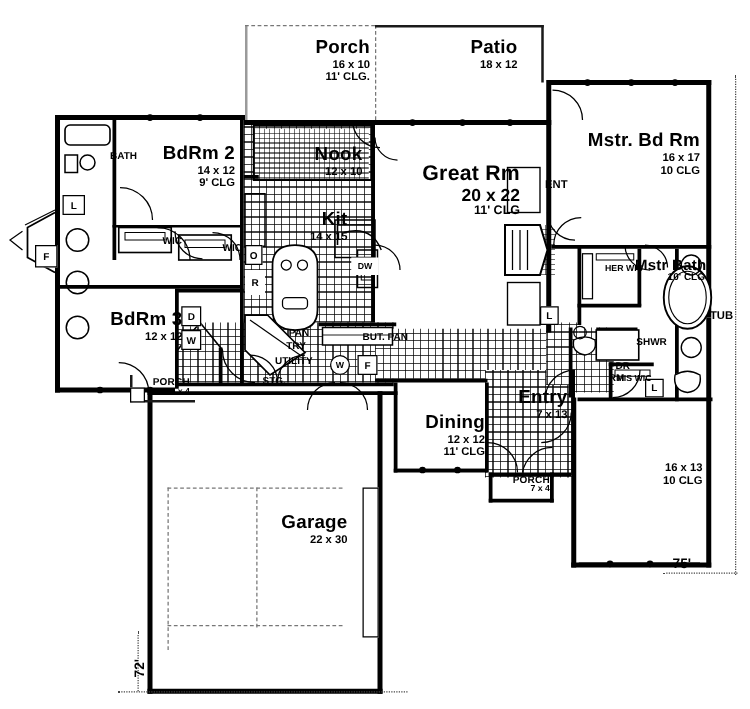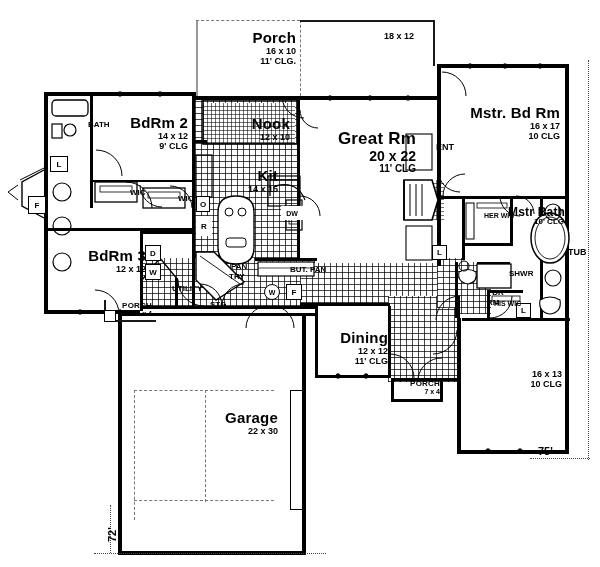--- a/index.html
+++ b/index.html
@@ -283,21 +283,21 @@
   <div class="boxlbl" style="left:145px;top:245px;width:16px;height:16px;">D</div>
   <div class="boxlbl" style="left:145px;top:264px;width:16px;height:16px;">W</div>
   <div class="circlbl" style="left:264px;top:284px;width:16px;height:16px;">W</div>
   <div class="boxlbl" style="left:286px;top:284px;width:16px;height:16px;">F</div>
   <div class="boxlbl" style="left:432px;top:245px;width:15px;height:15px;">L</div>
   <div class="boxlbl" style="left:516px;top:303px;width:15px;height:15px;">L</div>
 
   <div class="tag" style="left:60px;top:120px;">BATH</div>
   <div class="tag" style="left:102px;top:188px;">WIC</div>
   <div class="tag" style="left:150px;top:194px;">WIC</div>
-  <div class="tag" style="left:144px;top:284px;font-size:8px;">UTILITY</div>
+  <div class="tag" style="left:144px;top:284px;font-size:8px;padding-left:48px;">UTILITY</div>
   <div class="tag" style="left:182px;top:300px;">STG.</div>
   <div class="tag" style="left:203px;top:262px;">PAN</div>
   <div class="tag" style="left:201px;top:272px;">TRY</div>
   <div class="tag" style="left:262px;top:265px;">BUT. PAN</div>
   <div class="tag" style="left:408px;top:142px;font-size:9px;">ENT</div>
   <div class="tag2" style="left:484px;top:212px;">
     <span>HER WIC</span>
   </div>
   <div class="tag2" style="left:494px;top:300px;">
     <span>HIS WIC</span>
@@ -307,20 +307,21 @@
   <div class="tag" style="left:459px;top:298px;">RM</div>
   <div class="tag" style="left:540px;top:247px;font-size:9px;">TUB</div>
 
   <div class="room r-mid" style="left:200px;top:30px;width:96px;">
     <div class="nm">Porch</div>
     <div class="dim">16 x 10</div>
     <div class="clg">11' CLG.</div>
   </div>
 
   <div class="room r-mid" style="left:318px;top:30px;width:96px;">
+    <div class="nm">Patio</div>
     <div class="dim">18 x 12</div>
   </div>
 
   <div class="room r-mid" style="left:96px;top:115px;width:92px;">
     <div class="nm">BdRm 2</div>
     <div class="dim">14 x 12</div>
     <div class="clg">9' CLG</div>
   </div>
 
   <div class="room r-mid" style="left:50px;top:248px;width:96px;">
@@ -354,20 +355,24 @@
     <div class="nm" style="font-size:12px;">Mstr Bath</div>
     <div class="clg">10' CLG</div>
   </div>
 
   <div class="room r-mid" style="left:318px;top:330px;width:70px;">
     <div class="nm">Dining</div>
     <div class="dim">12 x 12</div>
     <div class="clg">11' CLG</div>
   </div>
 
+  <div class="room r-mid" style="left:392px;top:310px;width:62px;">
+    <div class="nm">Entry</div>
+    <div class="dim">7 x 13</div>
+  </div>
 
   <div class="room r-mid" style="left:470px;top:368px;width:92px;">
     <div class="dim">16 x 13</div>
     <div class="clg">10 CLG</div>
   </div>
 
   <div class="room r-mid" style="left:168px;top:410px;width:110px;">
     <div class="nm">Garage</div>
     <div class="dim">22 x 30</div>
   </div>

